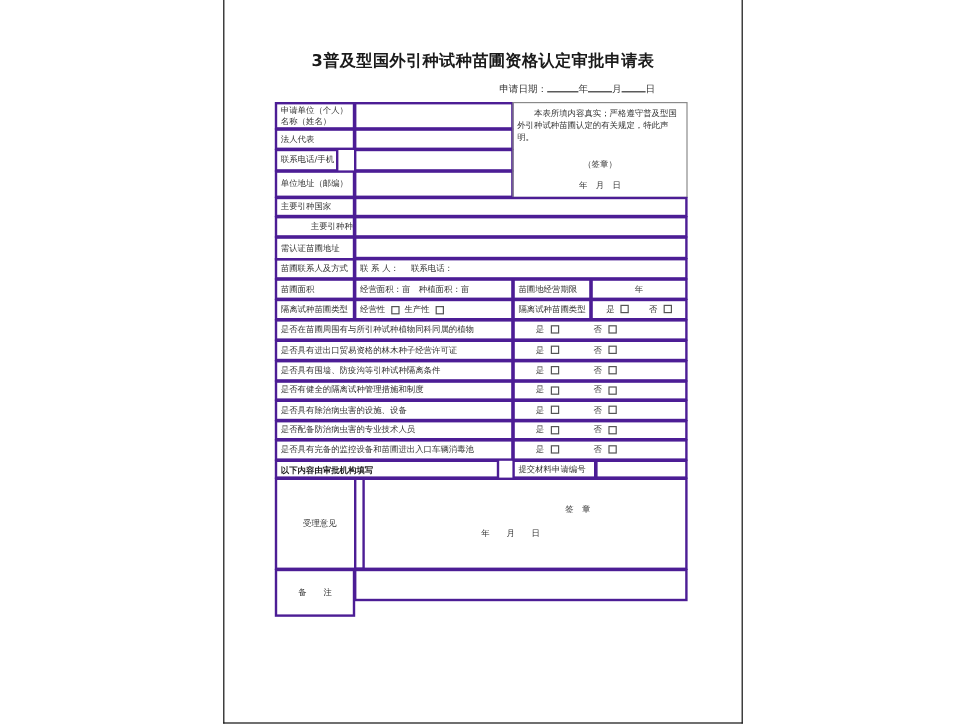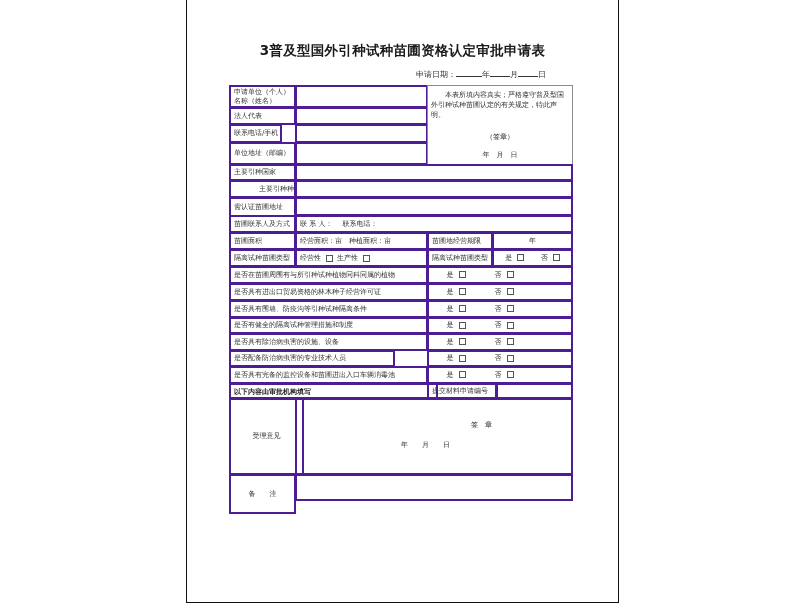--- a/index.html
+++ b/index.html
@@ -123,37 +123,37 @@
            <span><span>否</span><span class="box"></span></span>
          </span>
        </div>
     <div class="cell" style="left:229px;top:333px;width:199px;height:18px;">是否具有除治病虫害的设施、设备</div>
        <div class="cell" style="left:427px;top:333px;width:146px;height:18px;">
          <span class="yn" style="padding-right:40px;">
            <span><span>是</span><span class="box"></span></span>
            <span><span>否</span><span class="box"></span></span>
          </span>
        </div>
-    <div class="cell" style="left:229px;top:350px;width:166px;height:17px;">是否配备防治病虫害的专业技术人员</div>
+    <div class="cell" style="left:229px;top:350px;width:199px;height:17px;">是否配备防治病虫害的专业技术人员</div>
        <div class="cell" style="left:427px;top:350px;width:146px;height:17px;">
          <span class="yn" style="padding-right:40px;">
            <span><span>是</span><span class="box"></span></span>
            <span><span>否</span><span class="box"></span></span>
          </span>
        </div>
     <div class="cell" style="left:229px;top:366px;width:199px;height:18px;">是否具有完备的监控设备和苗圃进出入口车辆消毒池</div>
        <div class="cell" style="left:427px;top:366px;width:146px;height:18px;">
          <span class="yn" style="padding-right:40px;">
            <span><span>是</span><span class="box"></span></span>
            <span><span>否</span><span class="box"></span></span>
          </span>
        </div>
   </div>
 
-<div class="cell bold" style="left:229px;top:383px;width:209px;height:16px;text-align:center;">以下内容由审批机构填写</div>
+<div class="cell bold" style="left:229px;top:383px;width:187px;height:16px;text-align:center;">以下内容由审批机构填写</div>
 <div class="cell" style="left:427px;top:383px;width:70px;height:16px;">提交材料申请编号</div>
 <div class="cell" style="left:496px;top:383px;width:77px;height:16px;"></div>
 
 <div class="cell center" style="left:229px;top:398px;width:75px;height:77px;">受理意见</div>
 <div class="cell" style="left:295px;top:398px;width:278px;height:77px;"></div>
 <div class="sign" style="left:471px;top:420px;">签　章</div>
 <div class="sign" style="left:401px;top:440px;">年　　月　　日</div>
 
 <div class="cell center" style="left:229px;top:474px;width:67px;height:40px;">备　　注</div>
 <div class="cell" style="left:295px;top:474px;width:278px;height:27px;"></div>

